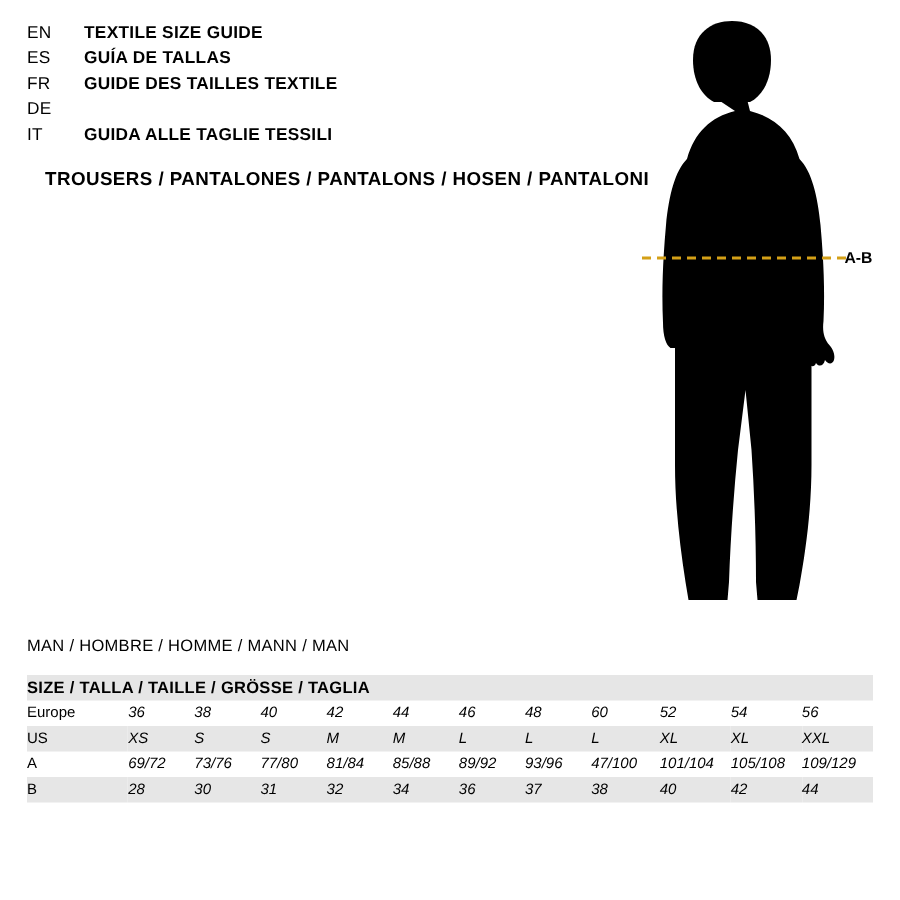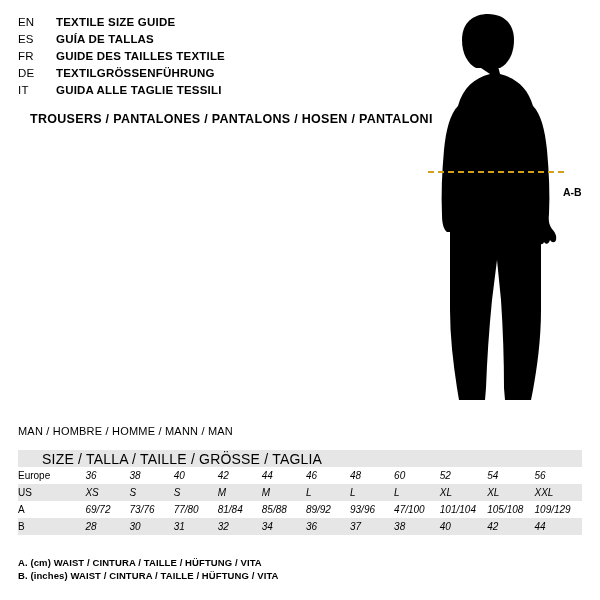--- a/index.html
+++ b/index.html
@@ -67,21 +67,20 @@
   }
   .figure-svg {
     display: block;
   }
   .ab-label {
     position: absolute;
     left: 163px;
     top: 156px;
     font-size: 10.5px;
     font-weight: bold;
-    margin-top: 20px;
   }
 
   
   .man-title {
     position: absolute;
     left: 18px;
     top: 425px;
     font-size: 11px;
     font-weight: normal;
     letter-spacing: 0.2px;
@@ -98,24 +97,23 @@
   }
   .size-table td, .size-table th {
     text-align: left;
     padding: 0;
     font-weight: normal;
     height: 17px;
     vertical-align: middle;
     white-space: nowrap;
   }
   .size-table .hdr-row td {
-    font-weight: normal;
-    font-size: 14px;
+    font-weight: bold;
+    font-size: 11px;
     letter-spacing: 0.2px;
-    padding-left: 24px;
   }
   .row-band {
     background: #e6e6e6;
   }
   .col-label {
     width: 82px;
   }
   .data-cell {
     width: 52px;
     text-align: left;
@@ -147,21 +145,20 @@
     <div class="lang-row">
       <span class="lang-code">ES</span>
       <span class="lang-text">GUÍA DE TALLAS</span>
     </div>
     <div class="lang-row">
       <span class="lang-code">FR</span>
       <span class="lang-text">GUIDE DES TAILLES TEXTILE</span>
     </div>
     <div class="lang-row">
       <span class="lang-code">DE</span>
-      <span class="lang-text">TEXTILGRÖSSENFÜHRUNG</span>
     </div>
     <div class="lang-row">
       <span class="lang-code">IT</span>
       <span class="lang-text">GUIDA ALLE TAGLIE TESSILI</span>
     </div>
   </div>
 
   <div class="main-title">TROUSERS / PANTALONES / PANTALONS / HOSEN / PANTALONI</div>
 
   <div class="figure-wrap">
@@ -284,18 +281,14 @@
         <td class="data-cell">36</td>
         <td class="data-cell">37</td>
         <td class="data-cell">38</td>
         <td class="data-cell">40</td>
         <td class="data-cell">42</td>
         <td class="data-cell">44</td>
       </tr>
     </tbody>
   </table>
 
-  <div class="footnotes">
-    <div>A. (cm) WAIST / CINTURA / TAILLE / HÜFTUNG / VITA</div>
-    <div>B. (inches) WAIST / CINTURA / TAILLE / HÜFTUNG / VITA</div>
-  </div>
 
 </div>
 
 </body></html>

